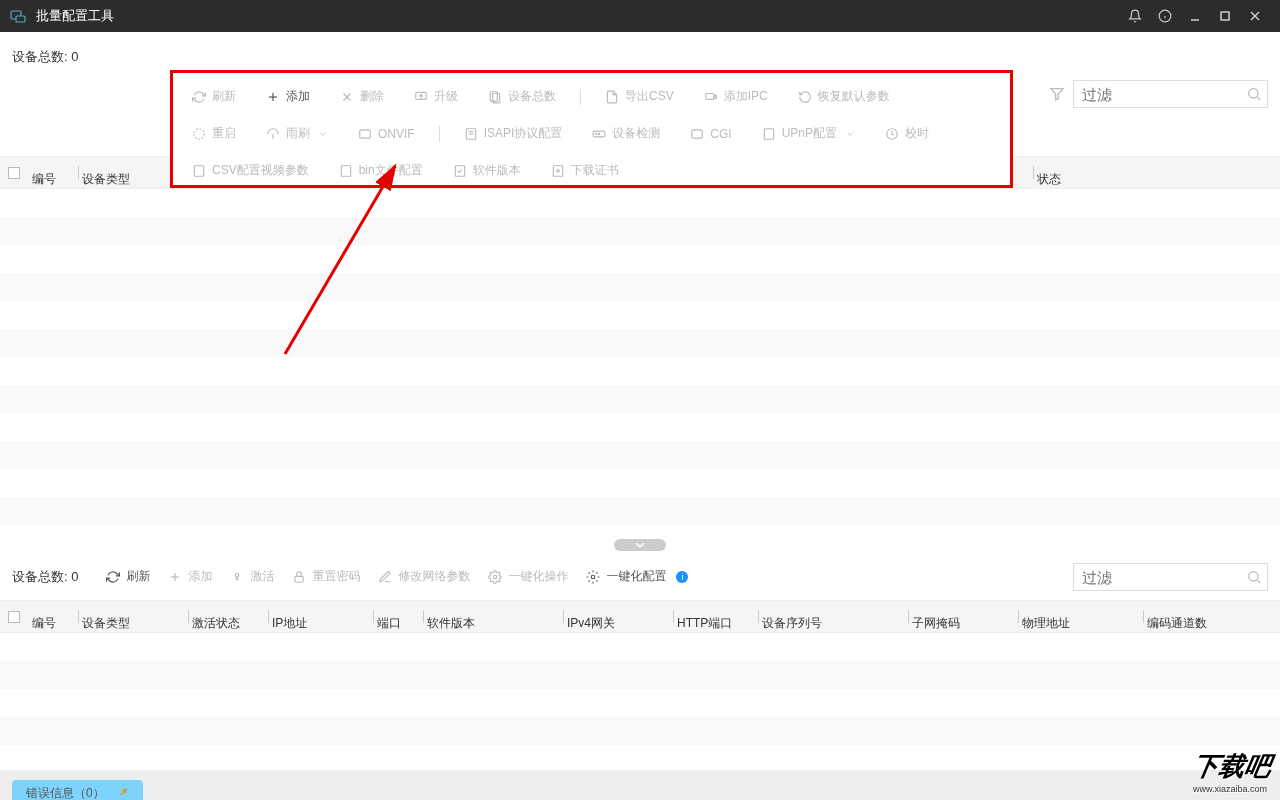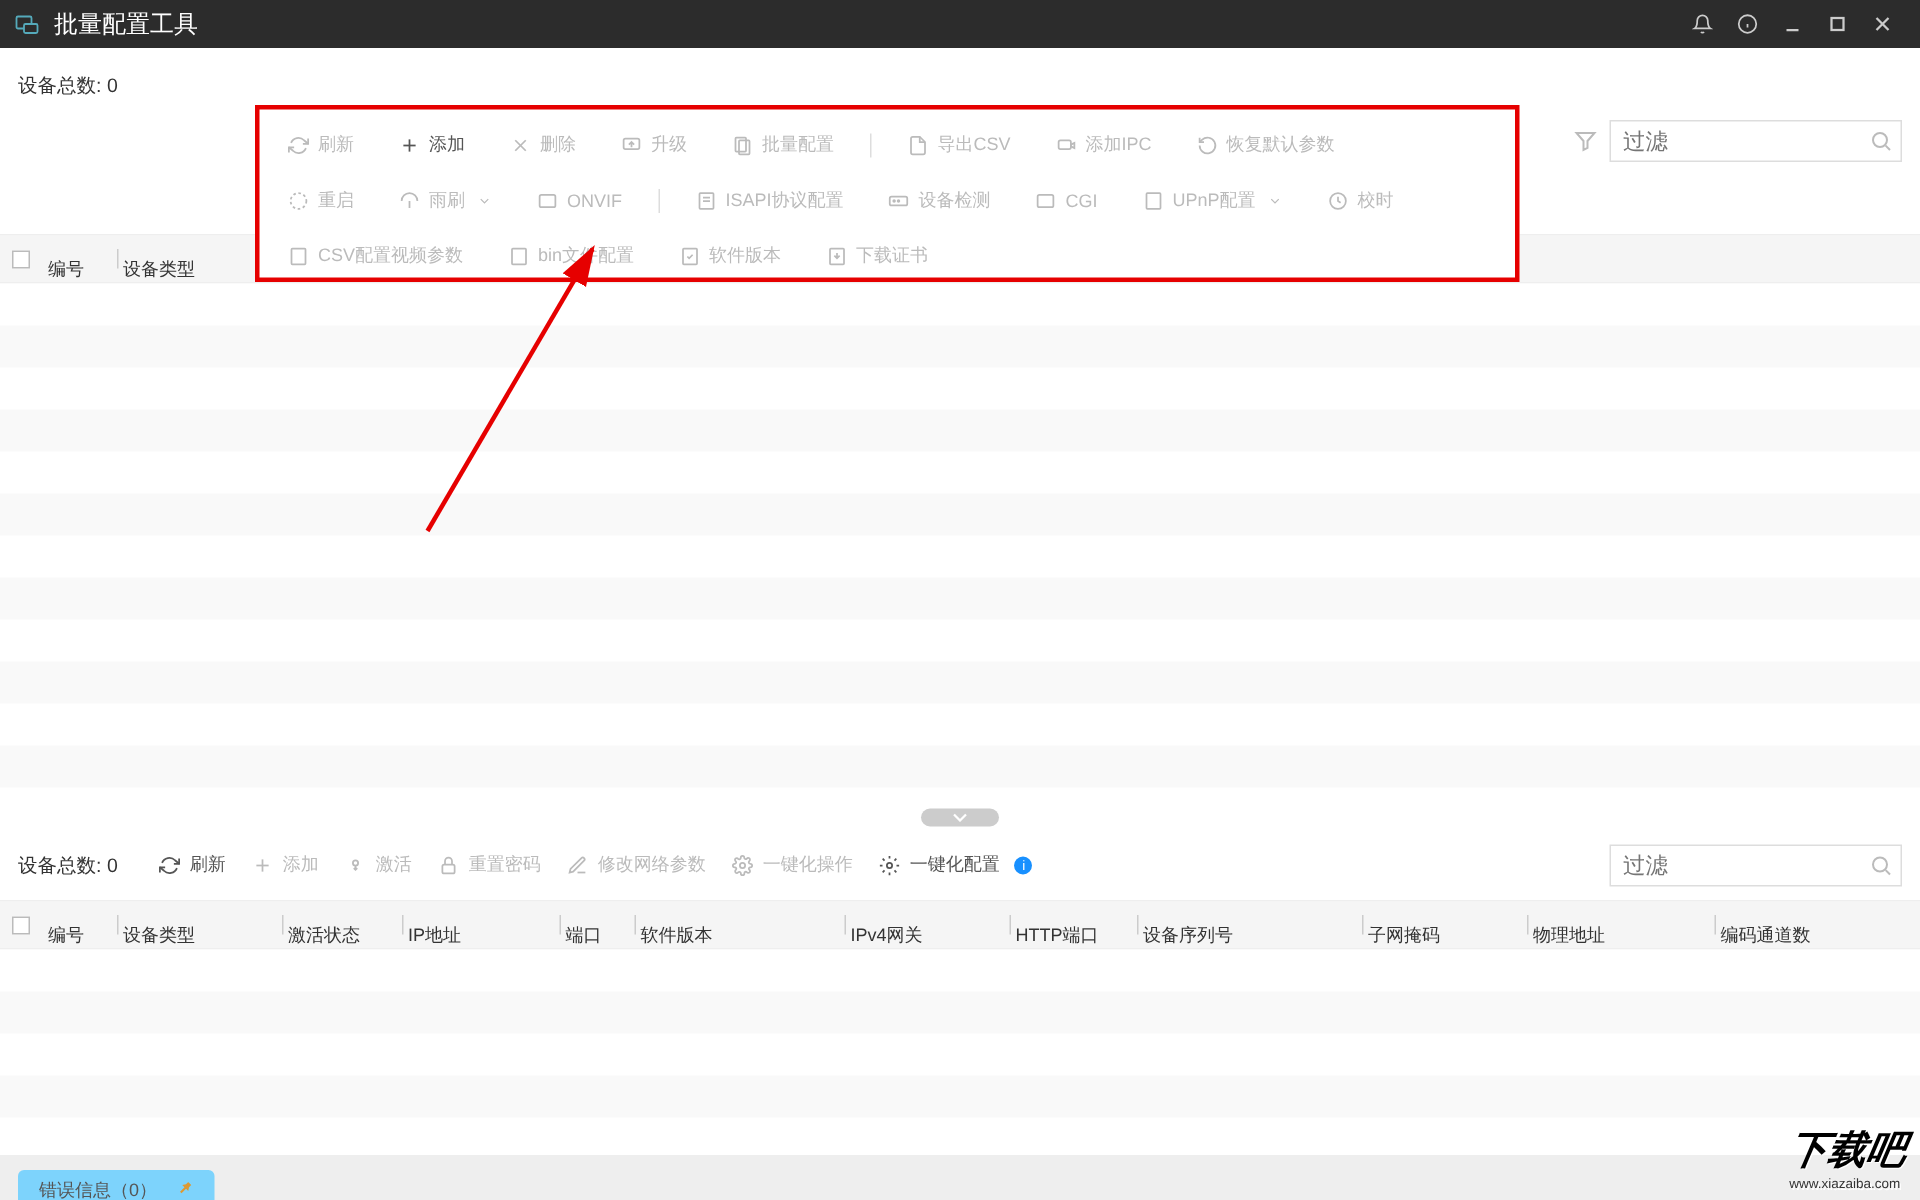--- a/index.html
+++ b/index.html
@@ -1,19 +1,19 @@
 <!DOCTYPE html>
 <html><head>
 <meta charset="utf-8">
 <style>
 * { margin: 0; padding: 0; box-sizing: border-box; }
 body { font-family: "Microsoft YaHei", Arial, sans-serif; font-size: 12px; color: #333; background: #fff; width: 1280px; height: 800px; overflow: hidden; position: relative; }
 .titlebar { height: 32px; background: #2c2c2c; color: #fff; display: flex; align-items: center; padding: 0 10px; }
 .titlebar .logo-icon { width: 16px; height: 16px; margin-right: 10px; }
-.titlebar .title { font-size: 16px; flex: 0 0 auto; }
+.titlebar .title { font-size: 13px; flex: 0 0 auto; }
 .titlebar .spacer { flex: 1; }
 .titlebar .tbtn { width: 30px; height: 32px; display: flex; align-items: center; justify-content: center; color: #ccc; cursor: pointer; }
 .toolbar-wrap { position: relative; height: 125px; border-bottom: 1px solid #eee; }
 .device-count { position: absolute; left: 12px; top: 16px; font-size: 13px; color: #333; }
 .toolbar-box { position: absolute; left: 170px; top: 38px; width: 840px; height: 116px; border: 3px solid #e60000; background: #fff; z-index: 5; }
 .toolbar-rows { position: absolute; left: 180px; top: 44px; width: 820px; z-index: 6; }
 .toolbar-row { display: flex; align-items: center; height: 37px; gap: 6px; flex-wrap: nowrap; }
 .tbutton { display: flex; align-items: center; gap: 6px; padding: 0 12px; height: 28px; color: #bbb; cursor: pointer; white-space: nowrap; font-size: 12px; }
 .tbutton.active { color: #555; }
 .tbutton svg { flex-shrink: 0; }
@@ -121,21 +121,21 @@
             <rect x="3" y="4" width="18" height="12" rx="2"></rect>
             <path d="M12 14v-6m-3 3l3-3 3 3"></path>
           </svg>
           <span>升级</span>
         </span>
       <span class="tbutton">
           <svg width="14" height="14" viewBox="0 0 24 24" fill="none" stroke="currentColor" stroke-width="2">
             <rect x="4" y="3" width="12" height="16" rx="1"></rect>
             <rect x="8" y="6" width="12" height="16" rx="1"></rect>
           </svg>
-          <span>批量配置</span>
+          <span>设备总数</span>
         </span>
       <span class="tdiv"></span>
       <span class="tbutton">
           <svg width="14" height="14" viewBox="0 0 24 24" fill="none" stroke="currentColor" stroke-width="2">
             <path d="M14 2H6a2 2 0 0 0-2 2v16a2 2 0 0 0 2 2h12a2 2 0 0 0 2-2V8z"></path>
             <polyline points="14 2 14 8 20 8"></polyline>
           </svg>
           <span>导出CSV</span>
         </span>
       <span class="tbutton">
@@ -280,20 +280,23 @@
     </div>
   <div class="th" style="width:150px">
       <span>序列号</span>
     </div>
   <div class="th" style="width:160px">
       <span>开始升级</span>
     </div>
   <div class="th" style="width:160px">
       <span>操作</span>
     </div>
+  <div class="th" style="flex:1">
+      <span>状态</span>
+    </div>
 </div>
 <div class="rows-area" style="height:350px">
   <div class="row-stripe"></div>
     <div class="row-stripe alt"></div>
     <div class="row-stripe"></div>
     <div class="row-stripe alt"></div>
     <div class="row-stripe"></div>
     <div class="row-stripe alt"></div>
     <div class="row-stripe"></div>
     <div class="row-stripe alt"></div>

